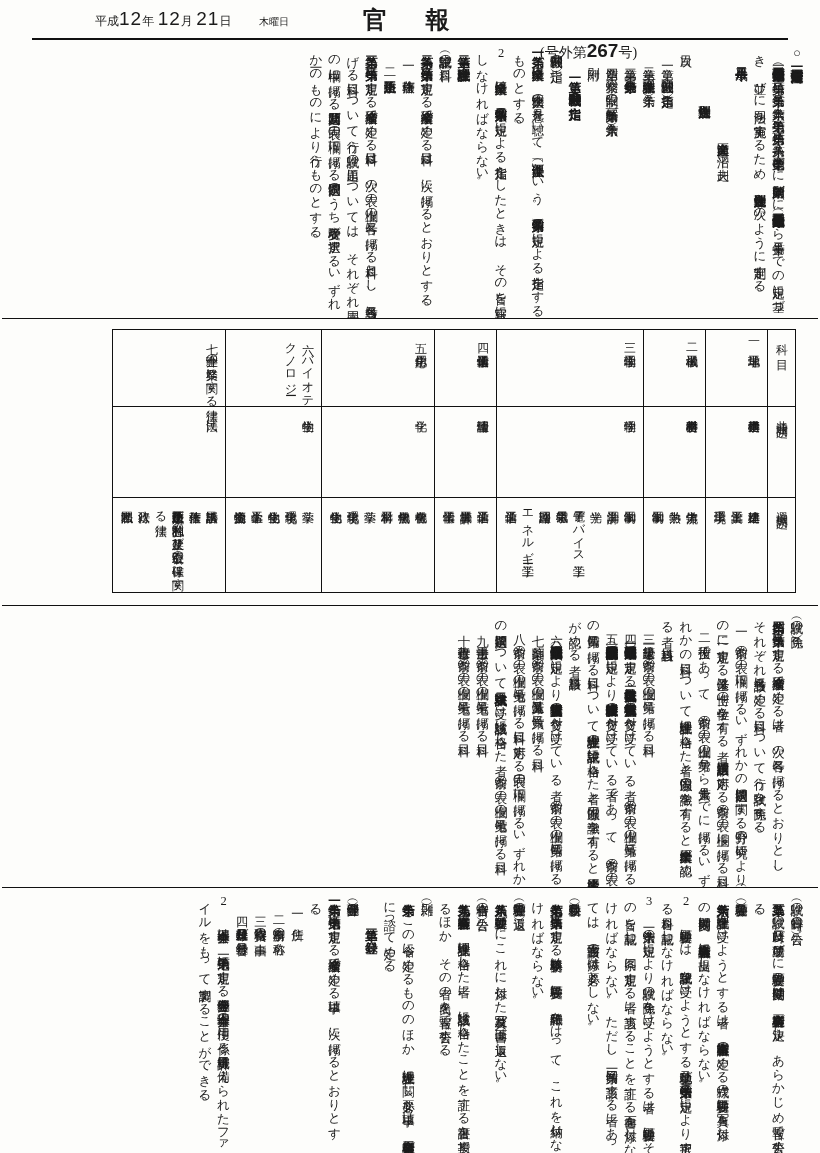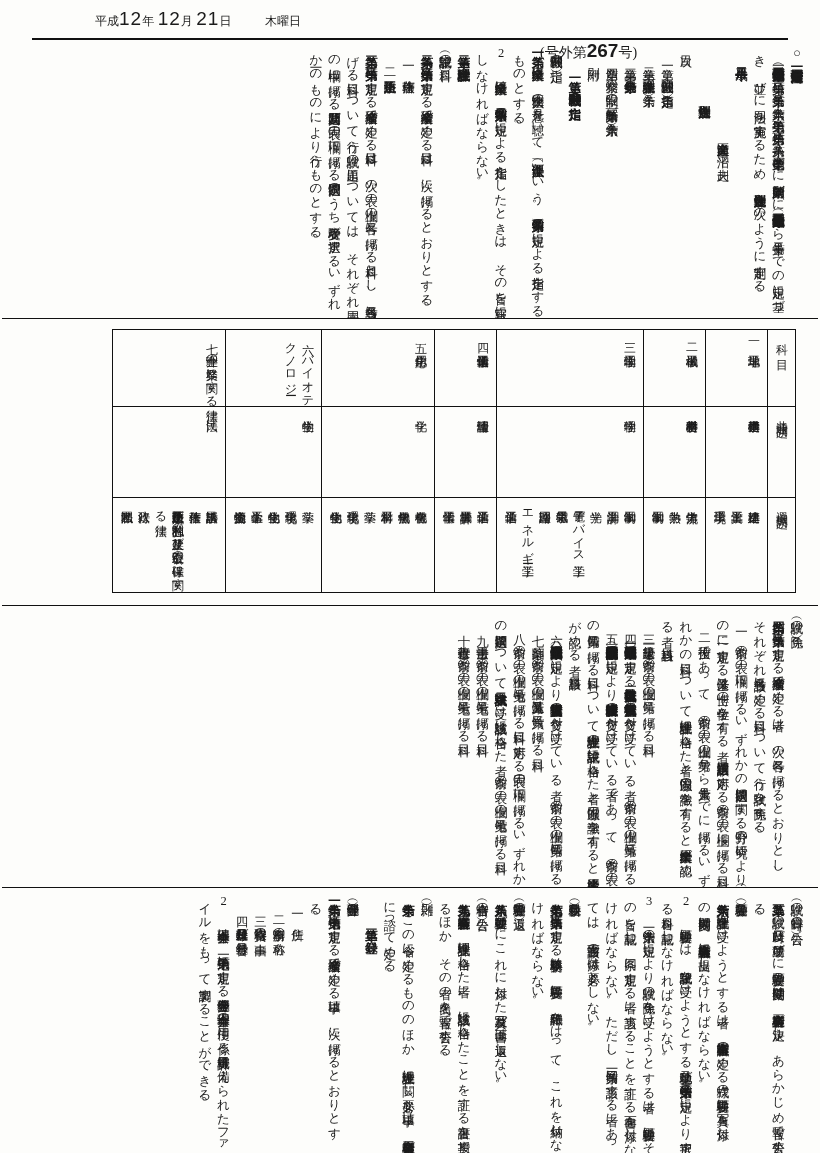--- a/index.html
+++ b/index.html
@@ -7,21 +7,21 @@
     position:relative;width:820px;height:1153px;margin:0 auto;
     background:#fdfdfb;color:#1b1b1b;
     font-family:"Liberation Serif","DejaVu Serif",serif;
     overflow:hidden;
   }
   
   .masthead{position:relative;height:38px;}
   .date-line{position:absolute;left:95px;top:8px;font-size:14px;white-space:nowrap;}
   .date-line .sm{font-size:12px;}
   .date-line .big{font-size:19px;font-weight:normal;font-family:"Liberation Sans","DejaVu Sans",sans-serif;letter-spacing:1px;}
-  .weekday{margin-left:30px;font-size:12px;}
+  .weekday{margin-left:24px;font-size:10px;}
   .kanpo-title{position:absolute;left:363px;top:4px;font-size:24px;font-weight:bold;letter-spacing:1.6em;white-space:nowrap;}
   .issue-line{position:absolute;left:540px;top:12px;font-size:14px;white-space:nowrap;margin-top:28px;}
   .issue-line .big{font-size:19px;font-weight:bold;font-family:"Liberation Sans","DejaVu Sans",sans-serif;}
   
   .rule{background:#111;}
   .rule.thick{height:2px;margin:0 32px;}
   .rule.thin{height:1px;margin:0 2px;}
   
   .vband{
     writing-mode:vertical-rl;-webkit-writing-mode:vertical-rl;
@@ -61,20 +61,21 @@
 
 <div class="page">
 
   <header class="masthead">
     <div class="date-line">
       <span class="sm">平成</span><span class="big">12</span><span class="sm">年</span>
       <span class="big">12</span><span class="sm">月</span>
       <span class="big">21</span><span class="sm">日</span>
       <span class="weekday">木曜日</span>
     </div>
+    <div class="kanpo-title">官報</div>
     <div class="issue-line">
       <span>(号外第</span><span class="big">267</span><span>号)</span>
     </div>
   </header>
 
   <div class="rule thick"></div>
 
   <section class="vband band1">
 
       <p class="para"><b class="lead">○通商産業省令第四百十一号</b><span></span></p>

